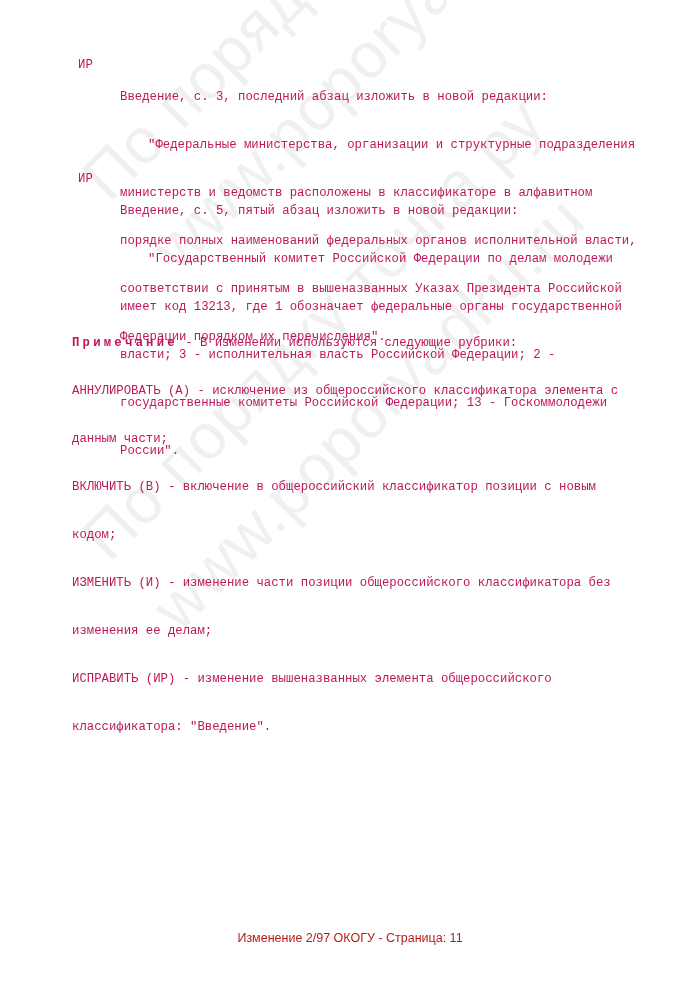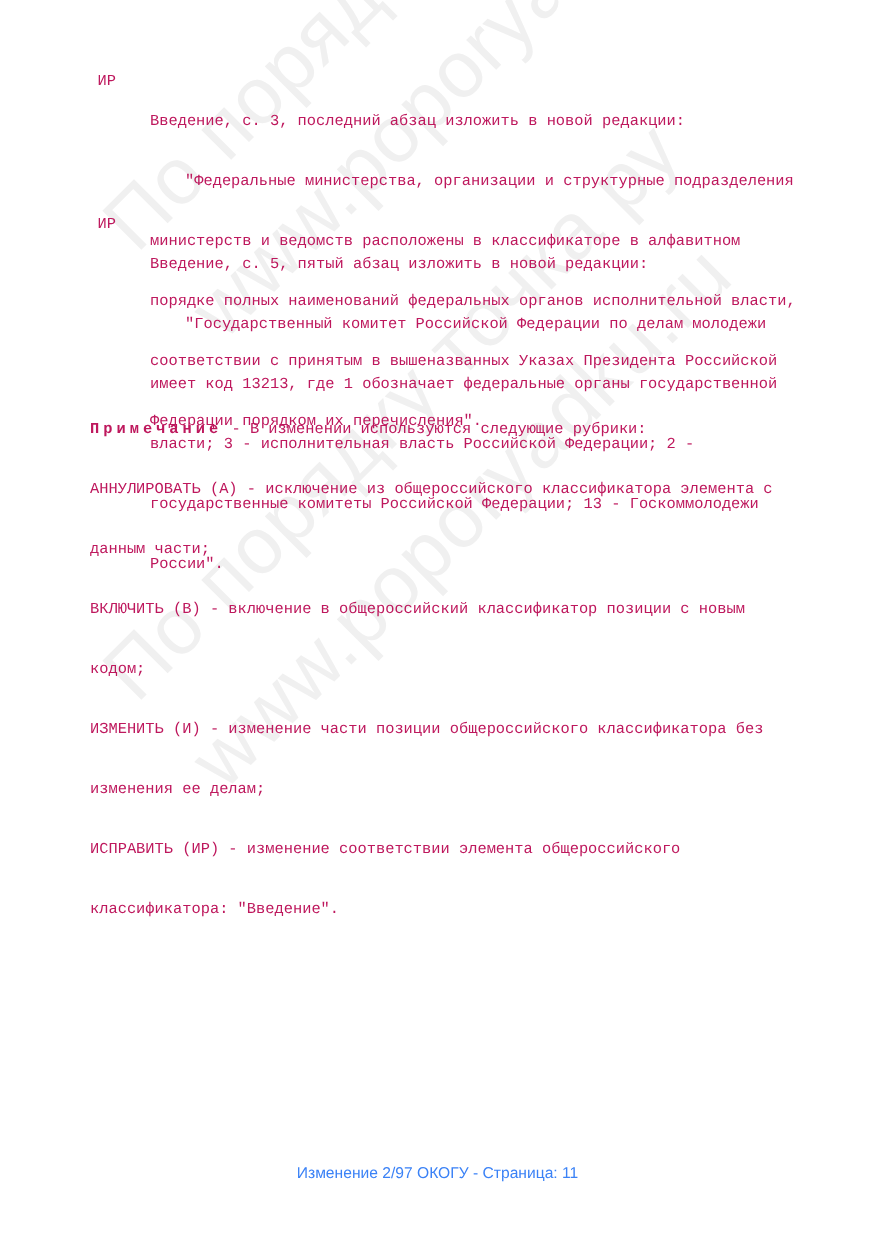--- a/index.html
+++ b/index.html
@@ -7,21 +7,21 @@
   .page { position:absolute; left:0; top:0; width:700px; height:990px; background:#fff; }
   .mono { font-family:"Liberation Mono", "DejaVu Sans Mono", monospace; font-size:12.3px; color:#be185d; line-height:16px; white-space:pre; }
   .entry { position:absolute; left:78px; }
   .entry .code { position:absolute; left:0; top:0; }
   .entry .body { position:absolute; left:42px; top:0; }
   .entry .line { display:block; height:16px; }
   .entry .quote-first { padding-left:28px; }
   .note { position:absolute; left:72px; top:303px; }
   .note .line { display:block; height:16px; }
   .note .lead { font-weight:bold; letter-spacing:3.2px; }
-  .footer { position:absolute; left:0; width:700px; top:931px; text-align:center; font-family:"Liberation Sans", "DejaVu Sans", sans-serif; font-size:12.5px; color:#3b82f6; }
+  .footer { position:absolute; left:0; width:700px; top:931px; text-align:center; font-family:"Liberation Sans", "DejaVu Sans", sans-serif; font-size:12.5px; color:#b91c1c; }
   .wm { position:absolute; font-family:"Liberation Sans", "DejaVu Sans", sans-serif; color:#f0f0f0; font-size:64px; white-space:nowrap; transform-origin:left bottom; transform:rotate(-45deg); pointer-events:none; letter-spacing:1px; }
 </style>
 </head>
 <body>
 
 <div class="page">
 
   <div class="wm" style="left:120px; top:140px;">По порядку точка ру</div>
   <div class="wm" style="left:190px; top:210px;">www.poporyadku.ru</div>
   <div class="wm" style="left:120px; top:500px;">По порядку точка ру</div>
@@ -52,18 +52,18 @@
   </div>
 
   <div class="note mono">
     <span class="line"><span class="lead">Примечание</span><span> - В изменении используются следующие рубрики:</span></span>
     <span class="line">АННУЛИРОВАТЬ (А) - исключение из общероссийского классификатора элемента с</span>
     <span class="line">данным части;</span>
     <span class="line">ВКЛЮЧИТЬ (В) - включение в общероссийский классификатор позиции с новым</span>
     <span class="line">кодом;</span>
     <span class="line">ИЗМЕНИТЬ (И) - изменение части позиции общероссийского классификатора без</span>
     <span class="line">изменения ее делам;</span>
-    <span class="line">ИСПРАВИТЬ (ИР) - изменение соответствии элемента общероссийского</span>
+    <span class="line">ИСПРАВИТЬ (ИР) - изменение вышеназванных элемента общероссийского</span>
     <span class="line">классификатора: "Введение".</span>
   </div>
 
   <div class="footer">Изменение 2/97 ОКОГУ - Страница: 11</div>
 </div>
 
 </body></html>

